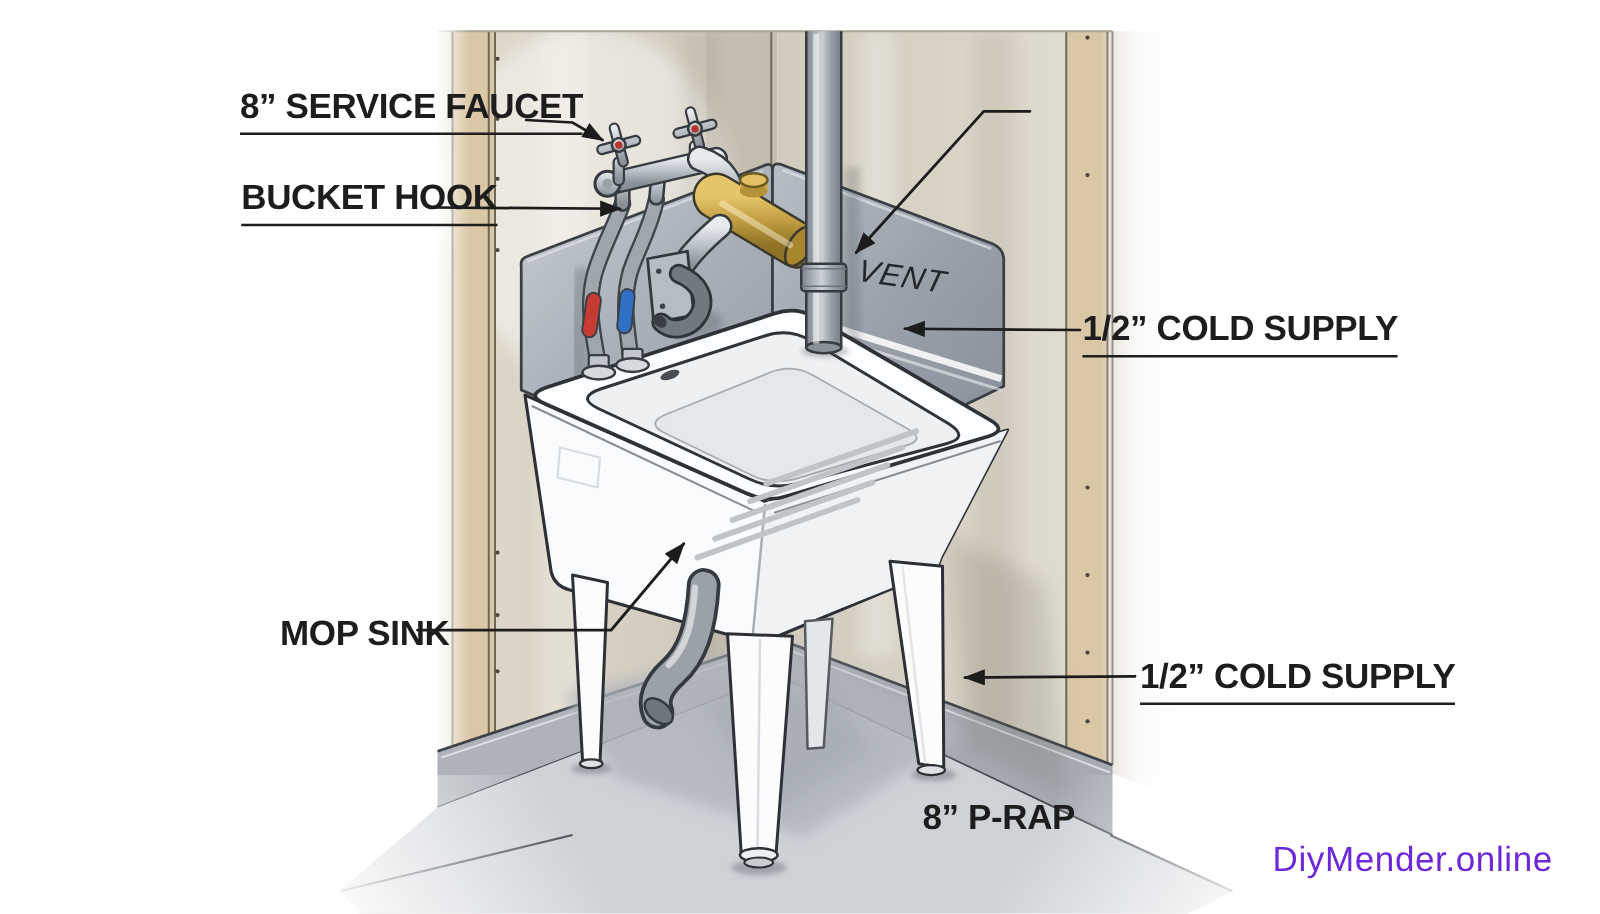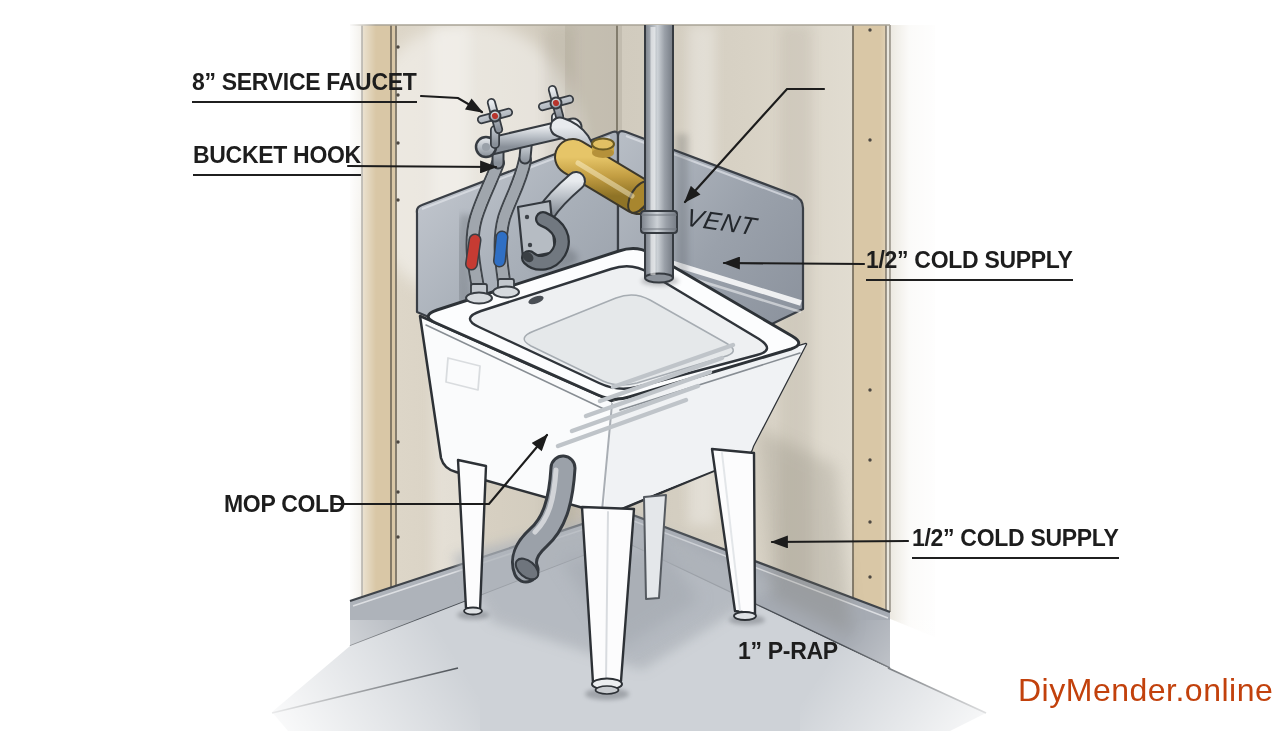--- a/index.html
+++ b/index.html
@@ -1,26 +1,26 @@
 <!DOCTYPE html>
 <html><head>
 <meta charset="utf-8">
 <style>
   html,body{margin:0;padding:0;background:#ffffff;}
   .stage{position:relative;width:1280px;height:731px;background:#ffffff;overflow:hidden;
          font-family:"Liberation Sans",sans-serif;user-select:none;}
   .stage svg{position:absolute;left:0;top:0;z-index:1;}
   .label{position:absolute;z-index:2;font-family:"Liberation Sans",sans-serif;font-weight:700;
-         font-size:23px;color:#1d1d1d;white-space:nowrap;letter-spacing:-0.3px;}
+         font-size:28px;color:#1d1d1d;white-space:nowrap;letter-spacing:-0.3px;}
   .label.u{border-bottom:2.5px solid #1f1f1f;padding-bottom:5px;}
   .vent{position:absolute;z-index:2;font-family:"Liberation Sans",sans-serif;font-style:italic;
         font-size:25px;font-weight:400;color:#23272c;letter-spacing:1px;white-space:nowrap;
         transform:rotate(8deg) skewX(-6deg);transform-origin:left top;}
-  .watermark{position:absolute;z-index:2;font-family:"Liberation Sans",sans-serif;font-size:32px;
-        font-weight:400;color:#c2410c;letter-spacing:.5px;white-space:nowrap;}
+  .watermark{position:absolute;z-index:2;font-family:"Liberation Sans",sans-serif;font-size:28px;
+        font-weight:400;color:#6d28d9;letter-spacing:.5px;white-space:nowrap;}
 </style>
 </head>
 <body>
 
 <div class="stage">
 
 <svg width="1280" height="731" viewBox="0 0 1280 731">
   <defs>
     <marker id="arr" viewBox="0 0 12 9" markerWidth="18" markerHeight="13" refX="11" refY="4.5" orient="auto" markerUnits="userSpaceOnUse">
       <path d="M0 0 L12 4.5 L0 9 Z" fill="#1c1c1c"></path>
@@ -306,18 +306,18 @@
     <path d="M864 264 L724 263" marker-end="url(#arr)"></path>
     <path d="M334 504 L489 504 L547 435" marker-end="url(#arr)"></path>
     <path d="M908 541 L772 542" marker-end="url(#arr)"></path>
   </g>
 </svg>
 
 <div class="label u" style="left:192px;top:69px">8” SERVICE FAUCET</div>
 <div class="label u" style="left:193px;top:142px">BUCKET HOOK</div>
 <div class="vent" style="left:690px;top:203px">VENT</div>
 <div class="label u" style="left:866px;top:247px">1/2” COLD SUPPLY</div>
-<div class="label" style="left:224px;top:491px">MOP COLD</div>
+<div class="label" style="left:224px;top:491px">MOP SINK</div>
 <div class="label u" style="left:912px;top:525px">1/2” COLD SUPPLY</div>
-<div class="label" style="left:738px;top:638px">1” P-RAP</div>
+<div class="label" style="left:738px;top:638px">8” P-RAP</div>
 <div class="watermark" style="left:1018px;top:672px">DiyMender.online</div>
 
 </div>
 
 </body></html>

